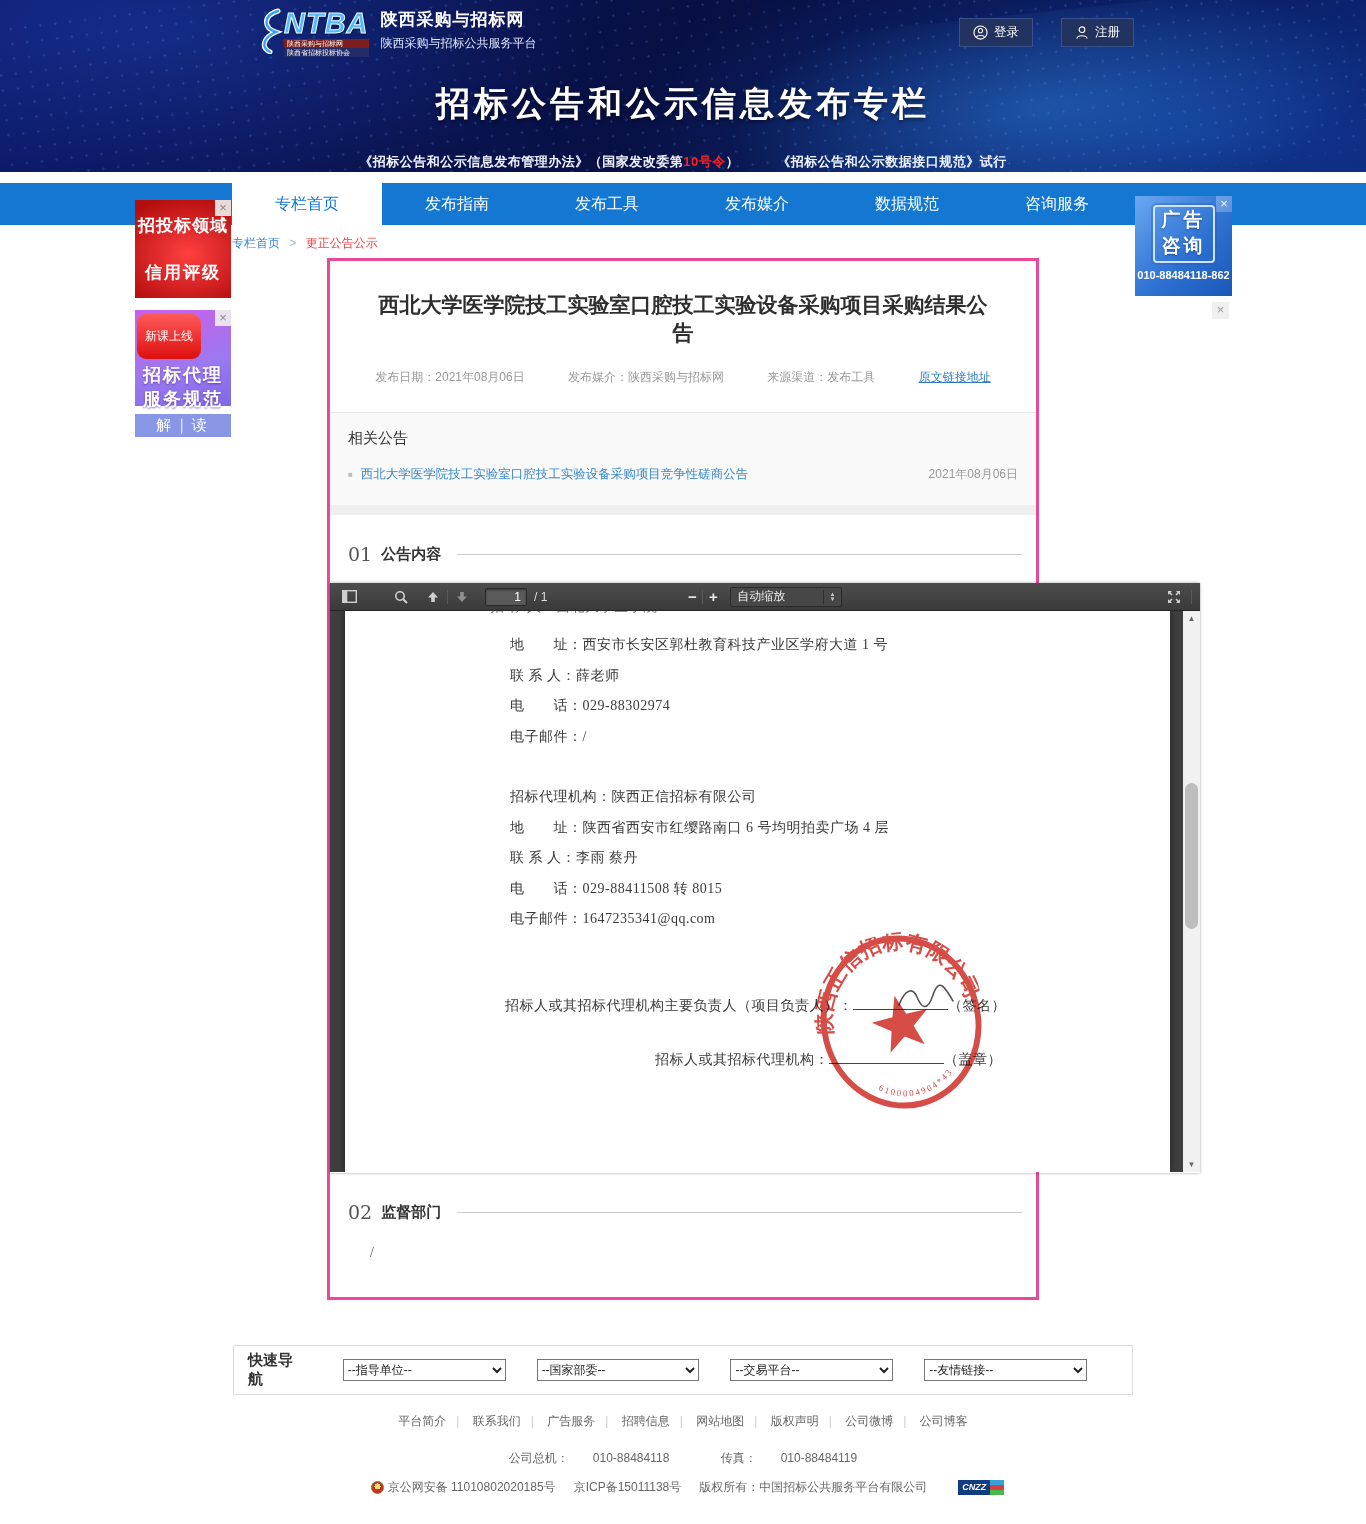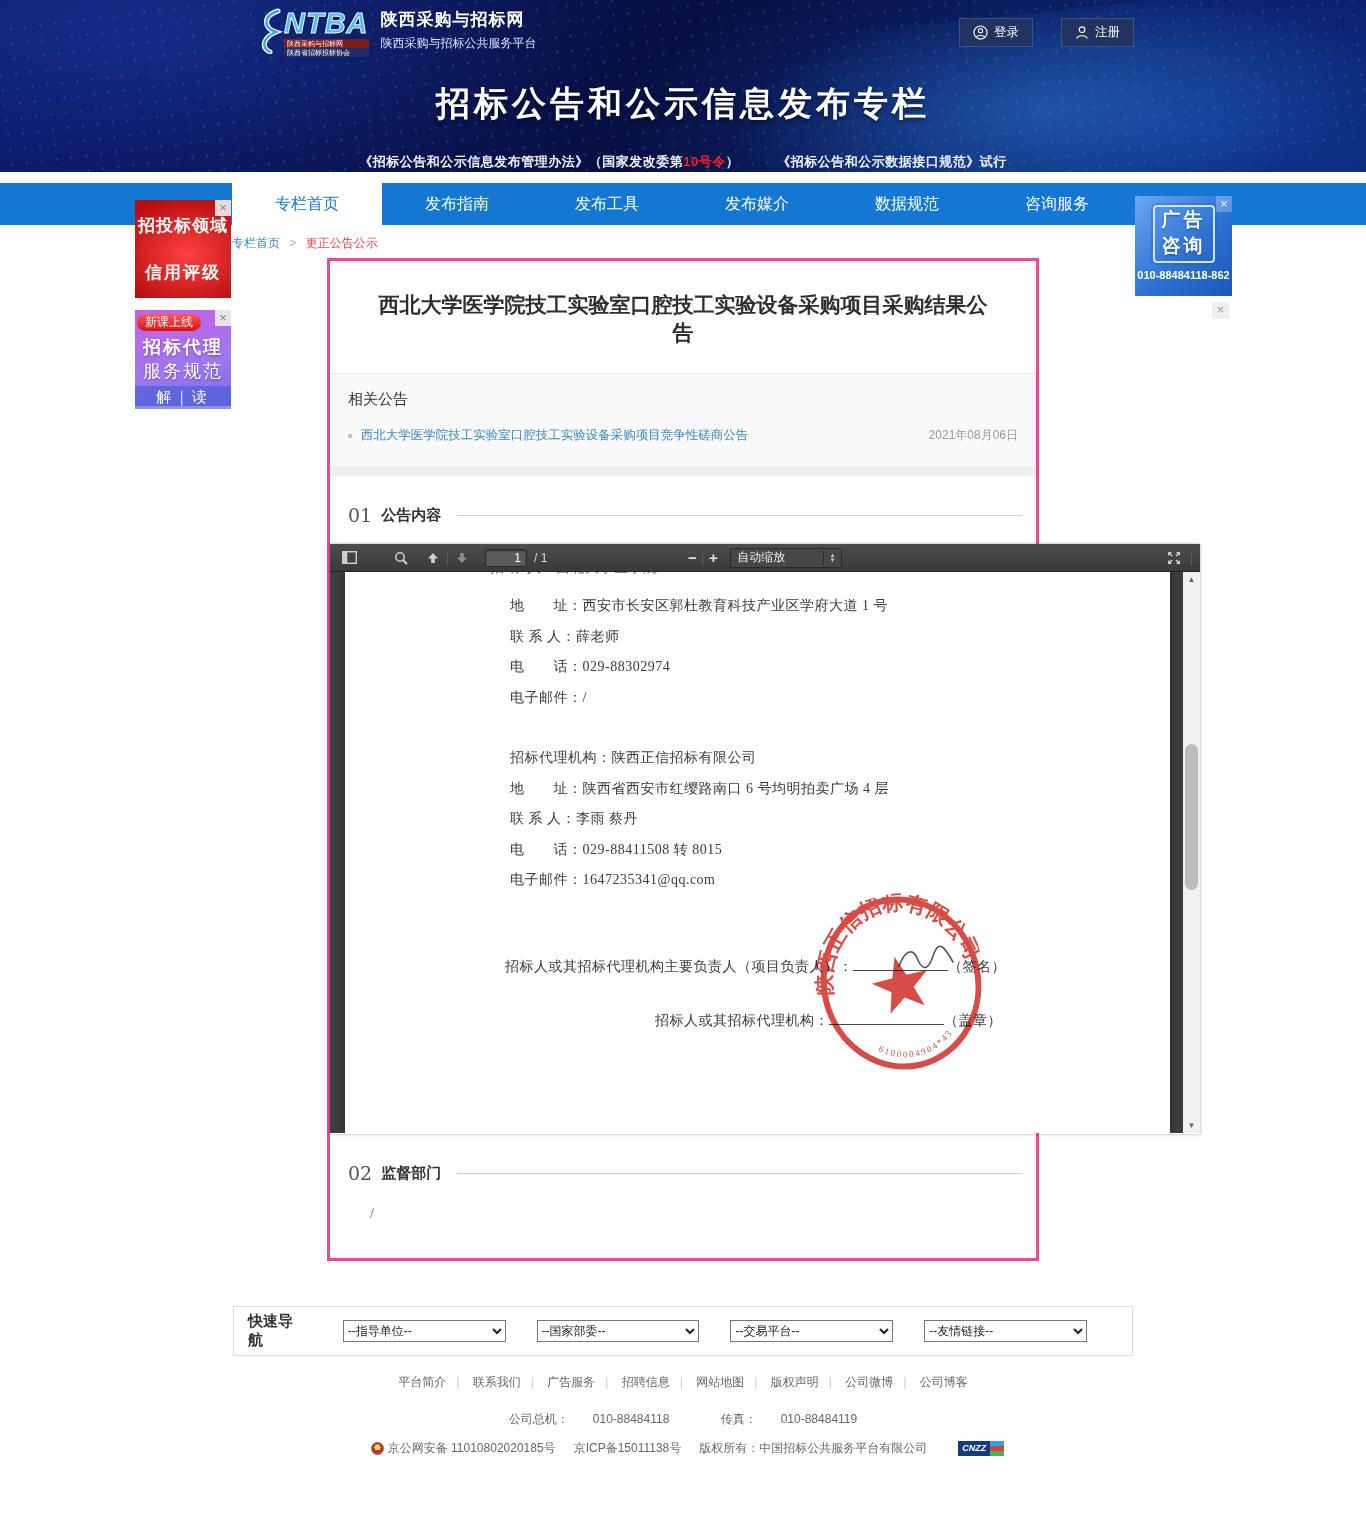--- a/index.html
+++ b/index.html
@@ -63,24 +63,24 @@
   .ad-credit { position:absolute; left:135px; top:200px; width:96px; height:98px;
       background:radial-gradient(90px 70px at 55% 55%, #ff4040, #b40d0d 85%);
       color:#fff; text-align:center; cursor:pointer; }
   .ad-credit .l1 { font-size:17px; font-weight:bold; margin-top:14px; letter-spacing:1px; }
   .ad-credit .l2 { font-size:17px; font-weight:bold; margin-top:24px; letter-spacing:2px; }
   .ad-credit .ph { font-size:14.5px; font-weight:bold; margin-top:12px; font-family:"Liberation Serif",serif; }
   .ad-course { position:absolute; left:135px; top:310px; width:96px; height:96px;
       background:linear-gradient(165deg,#c95fe8 0%,#9a79ef 60%,#7d6ae6 100%);
       color:#fff; cursor:pointer; }
   .ad-course .badge { display:inline-block; background:linear-gradient(#ff5a5a,#dd0f0f);
-      border-radius:9px; font-size:12px; padding:0 8px; margin:4px 0 0 2px; }
+      border-radius:9px; font-size:12px; padding:14px 8px; margin:4px 0 0 2px; }
   .ad-course .l1 { font-size:18px; font-weight:bold; letter-spacing:2px; text-align:center; margin-top:4px;
       text-shadow:0 1px 2px rgba(80,30,140,.6); }
-  .ad-course .l2 { font-size:18px; font-weight:normal; letter-spacing:2px; text-align:center;
+  .ad-course .l2 { font-size:18px; font-weight:bold; letter-spacing:2px; text-align:center;
       text-shadow:0 1px 2px rgba(80,30,140,.6); }
   .ad-course .act { background:rgba(70,95,215,.65); text-align:center; font-size:15px;
       letter-spacing:3px; padding:2px 0; margin-top:3px; }
   .ad-consult { position:absolute; left:1135px; top:196px; width:97px; height:100px;
       background:linear-gradient(135deg,#6aa8f2 0%,#2e72d2 55%,#1a57b8 100%); color:#fff; cursor:pointer; }
   .ad-consult .frame { width:62px; height:58px; margin:9px auto 0; border:2px solid #cfe4ff;
       border-radius:4px; text-align:center; box-shadow:0 0 0 2px rgba(40,90,190,.35); }
   .ad-consult .w { font-size:19px; font-weight:bold; line-height:26px; letter-spacing:3px;
       text-shadow:0 1px 2px rgba(10,50,130,.6); }
   .ad-consult .ph { text-align:center; font-size:11px; font-weight:bold; margin-top:6px; }
@@ -278,20 +278,26 @@
       <div class="w">咨询</div>
     </div>
     <div class="ph">010-88484118-862</div>
   </div>
   <div class="lone-close">×</div>
 
   <div class="content-box">
 
     <h1 class="art-title">西北大学医学院技工实验室口腔技工实验设备采购项目采购结果公告</h1>
 
+    <div class="art-meta">
+      <span class="m"><span>发布日期：</span><span>2021年08月06日</span></span>
+      <span class="m"><span>发布媒介：</span><span>陕西采购与招标网</span></span>
+      <span class="m"><span>来源渠道：</span><span>发布工具</span></span>
+      <a class="orig-link">原文链接地址</a>
+    </div>
 
     <div class="art-divider"></div>
 
     <div class="related">
       <div class="related-h">相关公告</div>
       <div class="related-item">
         <span class="rel-bullet">■</span>
         <a class="rel-link">西北大学医学院技工实验室口腔技工实验设备采购项目竞争性磋商公告</a>
         <span class="rel-date">2021年08月06日</span>
       </div>

